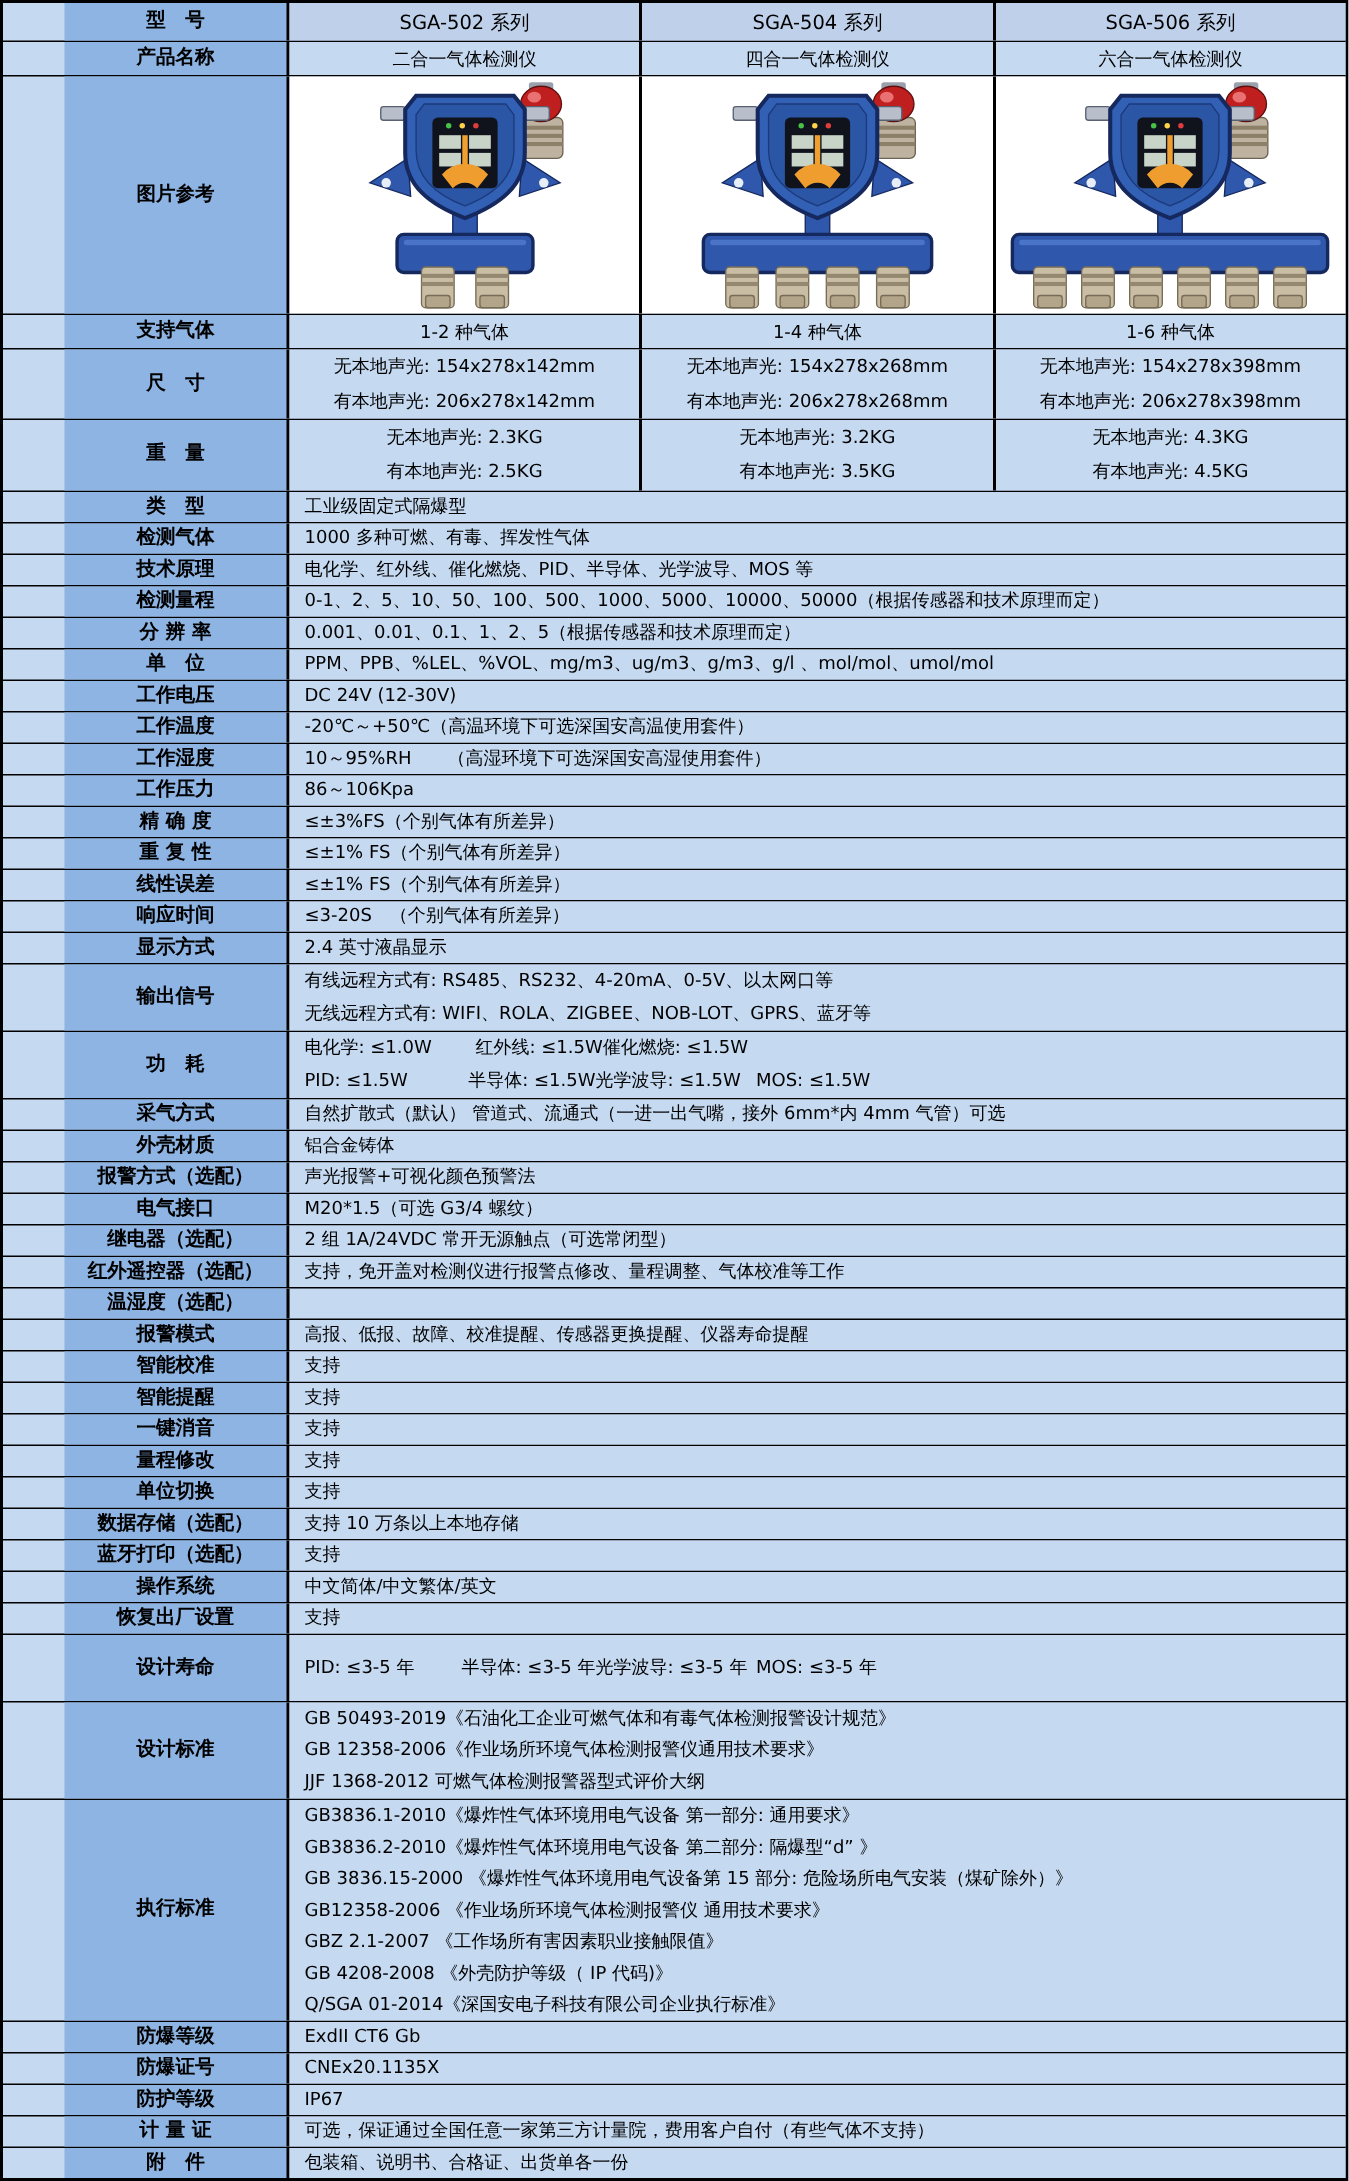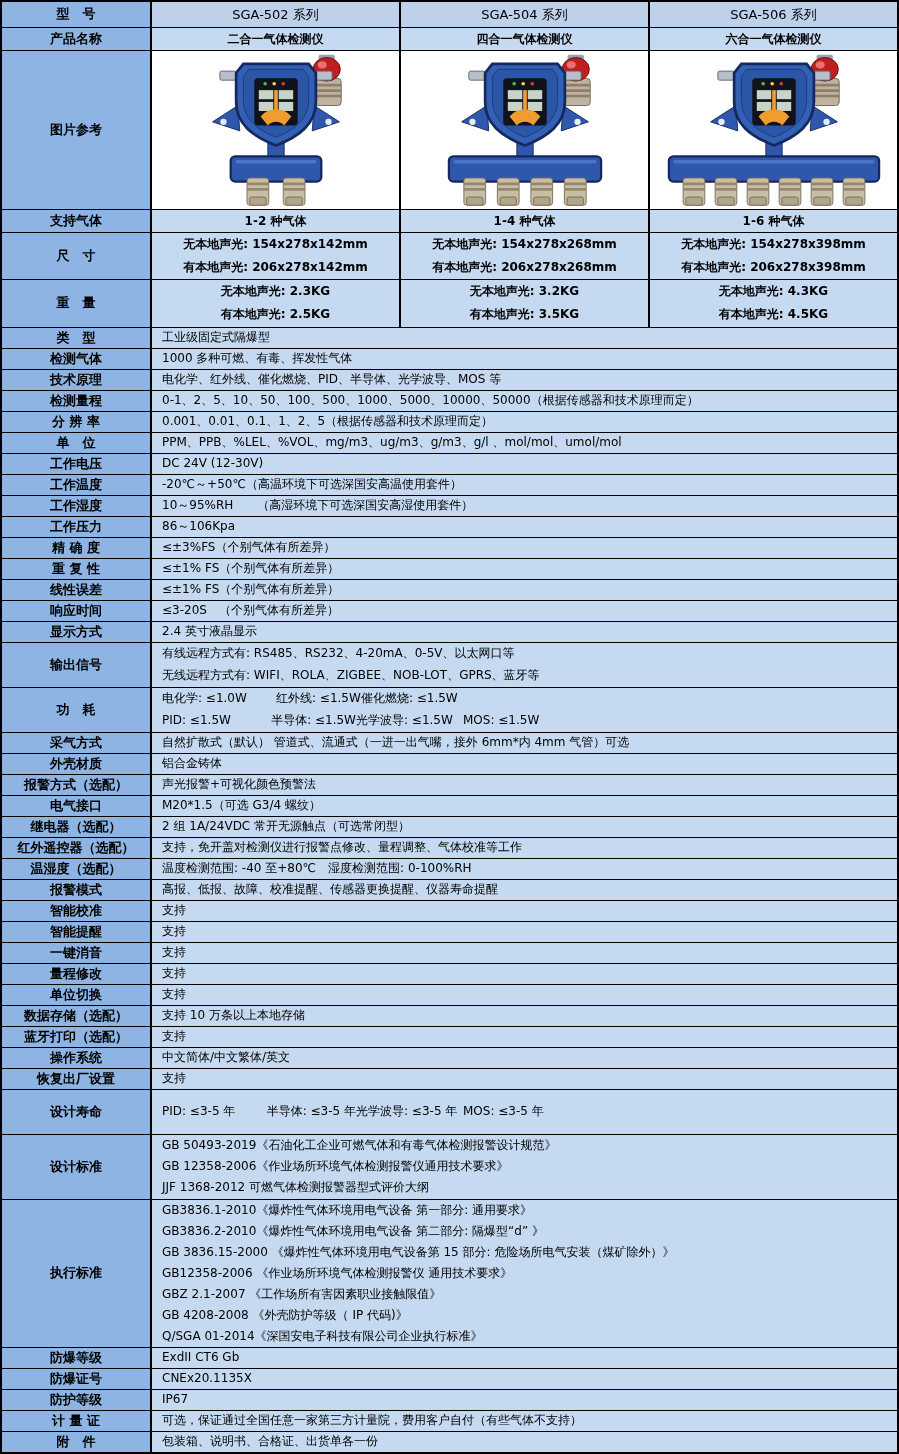--- a/index.html
+++ b/index.html
@@ -2,25 +2,25 @@
 <html><head>
 <meta charset="utf-8">
 <style>
   html,body{margin:0;padding:0;background:#ffffff;}
   body{font-family:"DejaVu Sans","Liberation Sans",sans-serif;color:#000;width:899px;}
   .tbl{width:899px;border:2px solid #000;box-sizing:border-box;background:#c5d9f1;}
   .row{display:flex;border-bottom:1px solid #000;}
   .row:last-child{border-bottom:none;}
   .lab{flex:0 0 150px;box-sizing:border-box;border-right:2px solid #000;background:#8db4e2;
        display:flex;align-items:center;justify-content:center;font-weight:bold;font-size:13px;
-       text-align:center;line-height:1.1;padding:0 2px;}
+       text-align:center;line-height:1.1;padding:0 2px;margin-left:41px;}
   .val{flex:1 1 0;box-sizing:border-box;background:#c5d9f1;display:flex;flex-direction:column;
        justify-content:space-around;padding-left:10px;font-size:12px;overflow:hidden;}
   .val.center{align-items:center;padding-left:0;text-align:center;}
-  .c3{border-right:2px solid #000;font-weight:bold;}
+  .c3{border-right:2px solid #000;}
   .c3:last-child{border-right:none;}
   .hdr1 .val{background:#bfd0ea;font-weight:normal;font-size:13px;}
   .h25{height:25px}.h22{height:22px}
   .r-img{height:158px}
   .r-img .val{background:#ffffff;align-items:center;justify-content:center;padding:0;}
   .r46{height:46px}.r47{height:47px}
   .sr{height:20px}.d2{height:44px}.d3{height:64px}.d7{height:147px}
   .sr .val{justify-content:center;}
   .line{line-height:1.15;white-space:nowrap;}
   .seg{display:inline-block;white-space:pre;}
@@ -403,23 +403,20 @@
         </div>
       </div>
       <div class="row sr">
         <div class="lab">红外遥控器（选配）</div>
         <div class="val">
           <div class="line"><span class="seg seg0">支持，免开盖对检测仪进行报警点修改、量程调整、气体校准等工作</span></div>
         </div>
       </div>
       <div class="row sr">
         <div class="lab">温湿度（选配）</div>
-        <div class="val">
-          <div class="line"><span class="seg seg0">温度检测范围: -40 至+80℃　湿度检测范围: 0-100%RH</span></div>
-        </div>
       </div>
       <div class="row sr">
         <div class="lab">报警模式</div>
         <div class="val">
           <div class="line"><span class="seg seg0">高报、低报、故障、校准提醒、传感器更换提醒、仪器寿命提醒</span></div>
         </div>
       </div>
       <div class="row sr">
         <div class="lab">智能校准</div>
         <div class="val">

